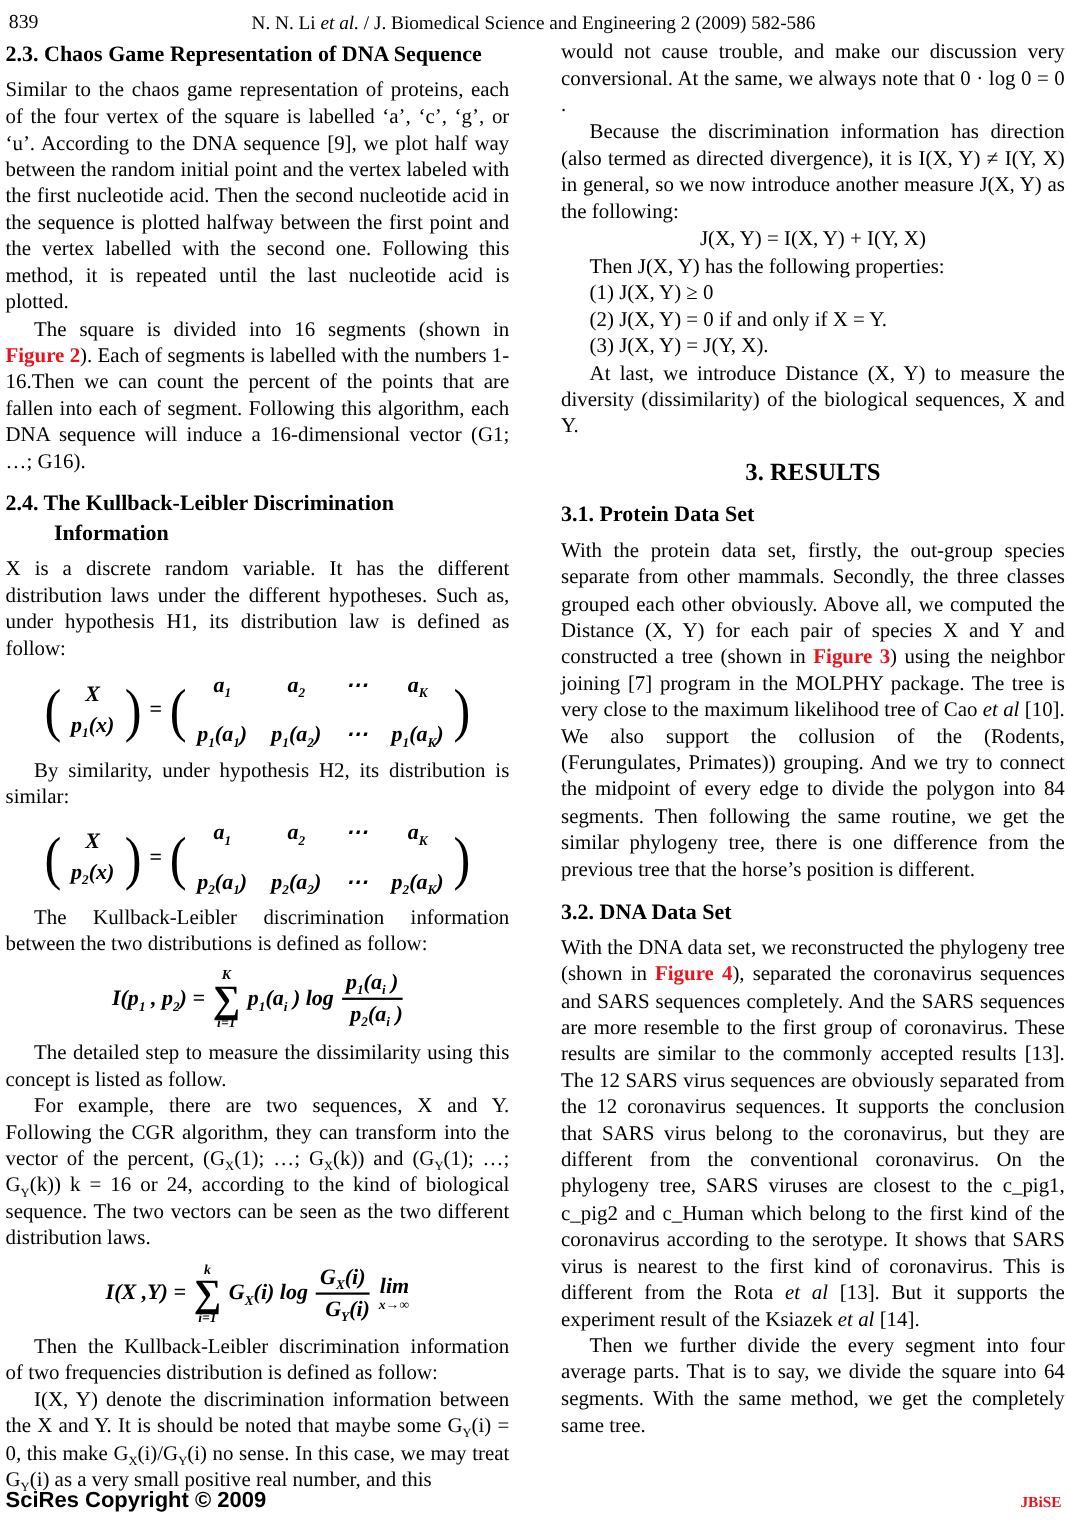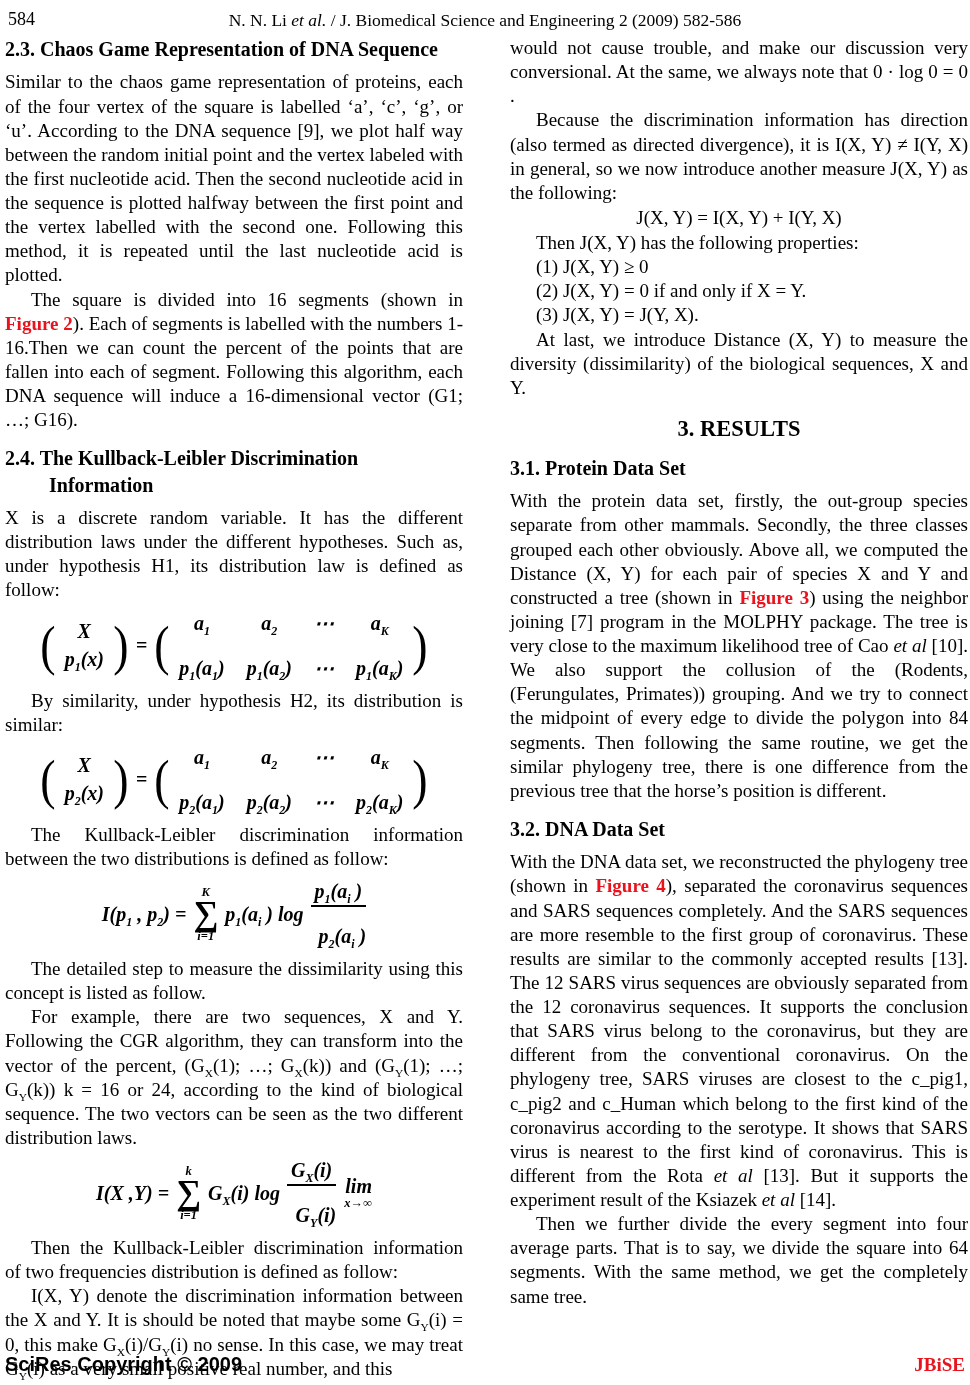--- a/index.html
+++ b/index.html
@@ -37,37 +37,37 @@
   .fstack { display: inline-flex; flex-direction: column; align-items: center; row-gap: 5px; padding: 0 6px; }
   .fgrid {
     display: inline-grid; grid-template-columns: repeat(4, auto);
     column-gap: 30px; row-gap: 5px; justify-items: center; padding: 0 6px; gap: 22px;
   }
   .sumstack { display: inline-flex; flex-direction: column; align-items: center; line-height: 1; margin: 0 2px; }
   .sumtop, .sumbot { font-size: 12.5px; }
   .sigma { font-size: 35px; font-style: normal; line-height: 0.9; }
   .frac { display: inline-flex; flex-direction: column; align-items: flex-end; margin-left: 2px; }
   .ftop { padding: 0 4px 2px; border-bottom: 2px solid #000; }
-  .fbot { padding-top: 18px; }
+  .fbot { padding-top: 2px; }
   .limstack { display: inline-flex; flex-direction: column; align-items: flex-end; line-height: 1.05; margin-left: 3px; }
   .limsub { font-size: 12.5px; }
   sub, sup { font-size: 60%; line-height: 0; }
   .pagefooter {
     position: absolute; left: 5px; right: 5px; bottom: 9px;
     display: flex; justify-content: space-between; align-items: baseline;
   }
   .copyright { font-family: "Liberation Sans", sans-serif; font-weight: bold; font-size: 20px; }
-  .logo { font-weight: bold; font-size: 19px; color: var(--accent, #e8131c); }
+  .logo { font-weight: bold; font-size: 14px; color: var(--accent, #e8131c); }
 </style>
 </head>
 <body>
 
 <div class="page">
   <div class="pageheader">
-    <span class="pagenum">584</span>
+    <span class="pagenum">839</span>
     <span class="runtitle" id="running-title"><span>N. N. Li </span><span class="i">et al.</span><span> / J. Biomedical Science and Engineering 2 (2009) 582-586</span></span>
   </div>
   <div class="columns">
     <div class="col" id="col-left">
         <div class="h2">2.3. Chaos Game Representation of DNA Sequence</div>
         <div class="para"><span>Similar to the chaos game representation of proteins, each of the four vertex of the square is labelled ‘a’, ‘c’, ‘g’, or ‘u’. According to the DNA sequence [9], we plot half way between the random initial point and the vertex labeled with the first nucleotide acid. Then the second nucleotide acid in the sequence is plotted halfway between the first point and the vertex labelled with the second one. Following this method, it is repeated until the last nucleotide acid is plotted.</span></div>
         <div class="para indent"><span>The square is divided into 16 segments (shown in </span><span class="figref">Figure 2</span><span>). Each of segments is labelled with the numbers 1-16.Then we can count the percent of the points that are fallen into each of segment. Following this algorithm, each DNA sequence will induce a 16-dimensional vector (G1; …; G16).</span></div>
         <div class="h2">2.4. The Kullback-Leibler Discrimination Information</div>
         <div class="para"><span>X is a discrete random variable. It has the different distribution laws under the different hypotheses. Such as, under hypothesis H1, its distribution law is defined as follow:</span></div>
         <div class="formula">

